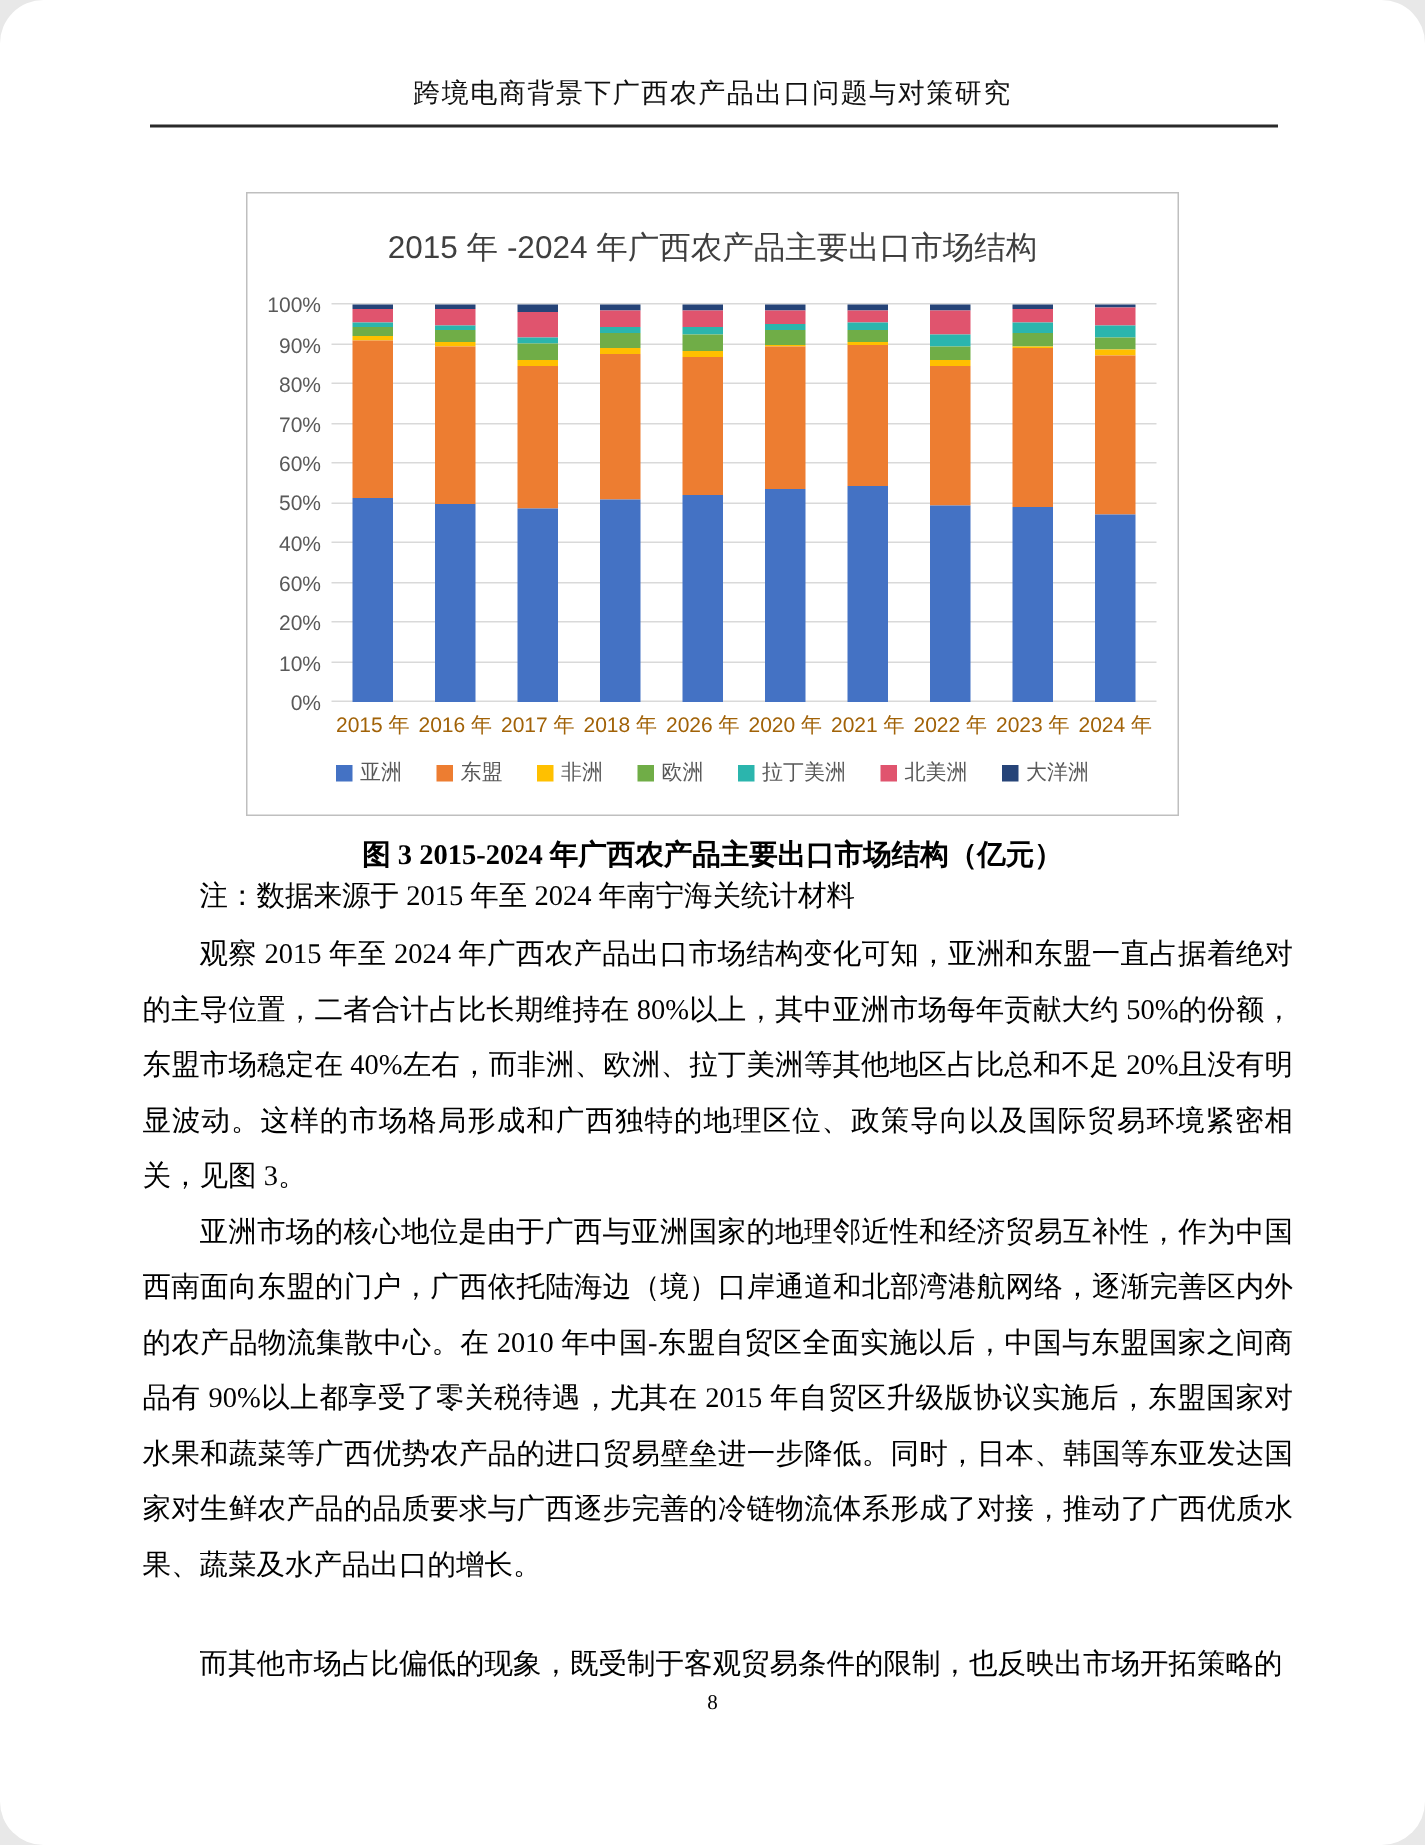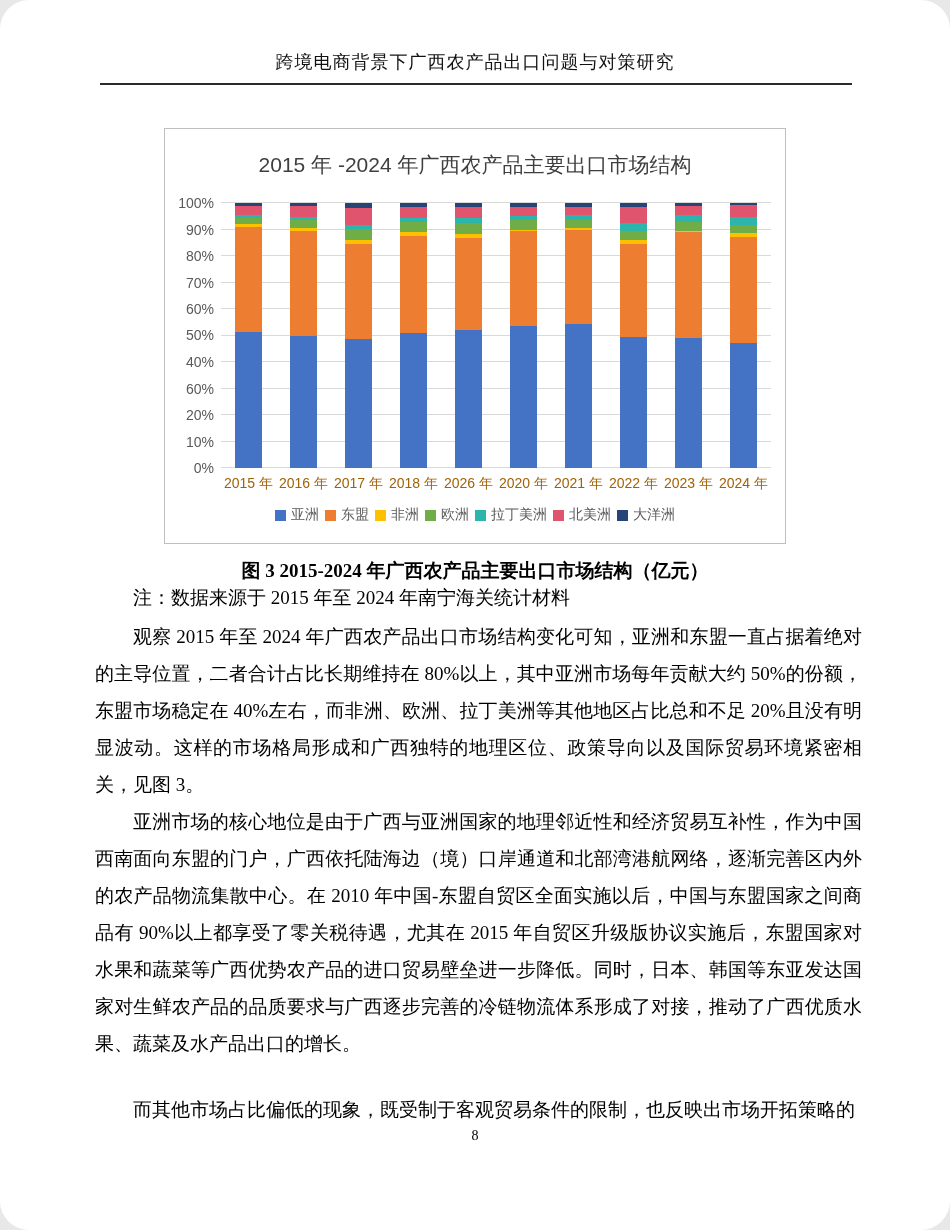--- a/index.html
+++ b/index.html
@@ -67,21 +67,21 @@
   .bar-seg{width:100%;}
   .x-labels{
     display:flex;justify-content:space-around;
     margin:7px 14px 0 56px;
   }
   .x-label{
     font-size:14px;color:#a16207;white-space:nowrap;text-align:center;flex:1;
   }
   .legend{
     display:flex;justify-content:center;align-items:center;
-    gap:6px;margin-top:13px;
+    gap:23px;margin-top:13px;
   }
   .legend-item{display:flex;align-items:center;gap:5px;}
   .legend-swatch{width:11px;height:11px;display:inline-block;}
   .legend-label{font-size:14px;color:#595959;}
   
   .fig-caption{
     margin-top:13px;
     text-align:center;
     font-size:19px;line-height:27px;font-weight:bold;
   }

